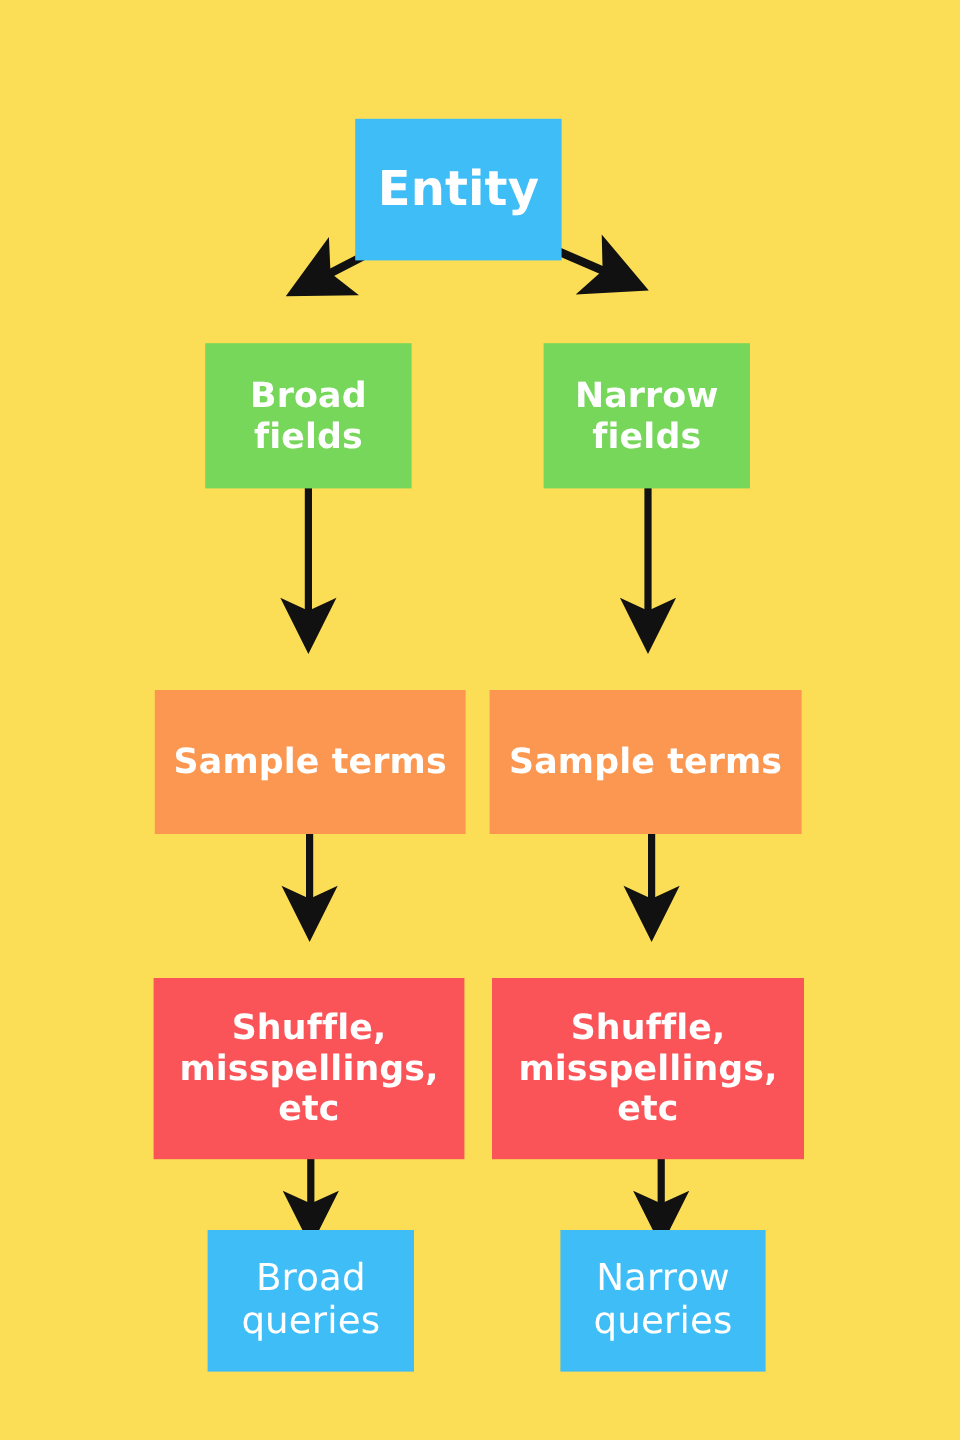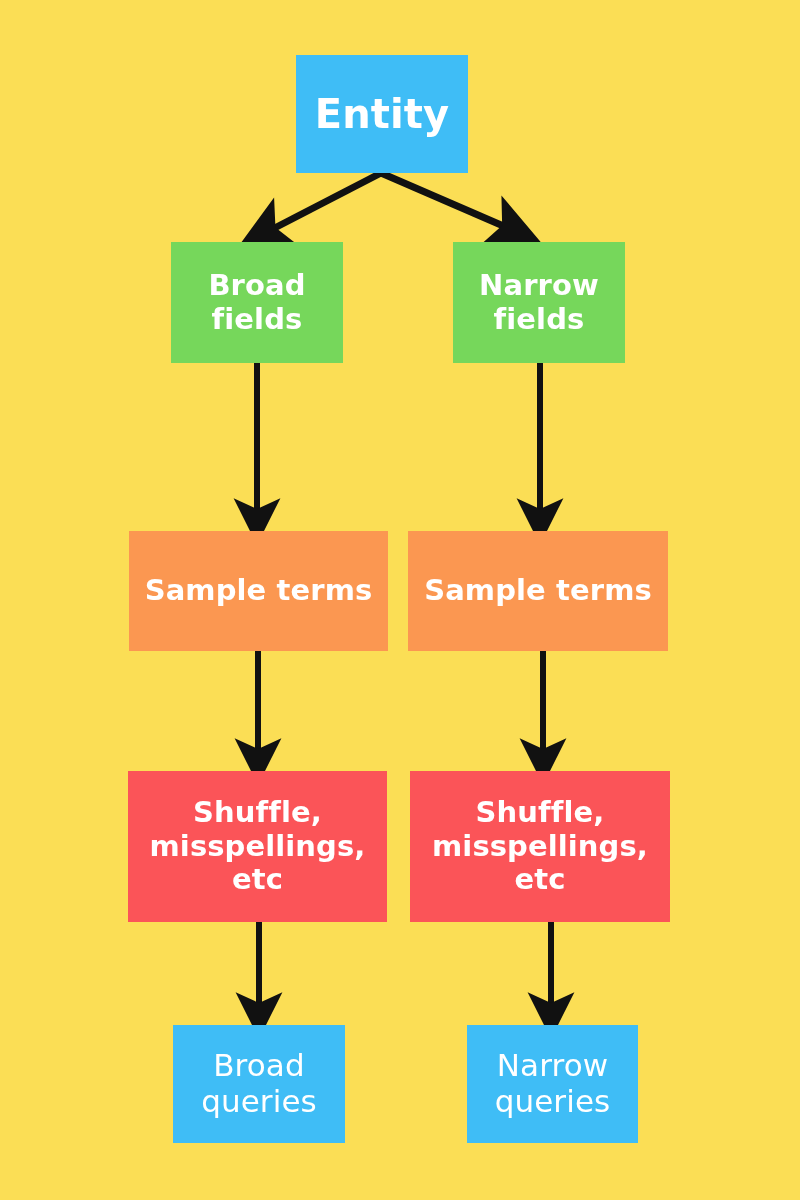--- a/index.html
+++ b/index.html
@@ -26,20 +26,21 @@
     justify-content: center;
     text-align: center;
     color: #ffffff;
     box-sizing: border-box;
     line-height: 1.16;
     white-space: pre-line;
     letter-spacing: 0.1px;
   }
   .node.bold {
     font-weight: 700;
+    margin-top: 44px;
   }
   .node.regular {
     font-weight: 400;
   }
   
   #node-entity {
     left: 296px; top: 55px;
     width: 172px; height: 118px;
     background: #3FBDF6;
     font-size: 40px;

